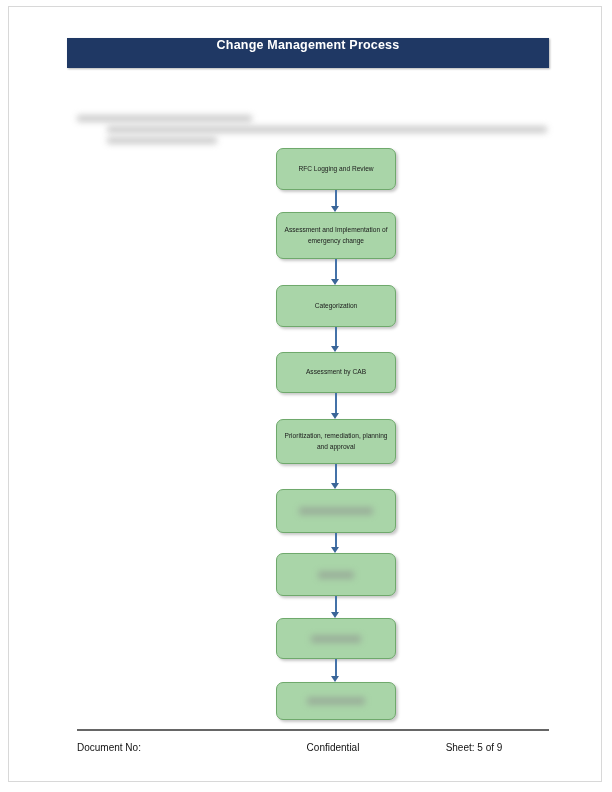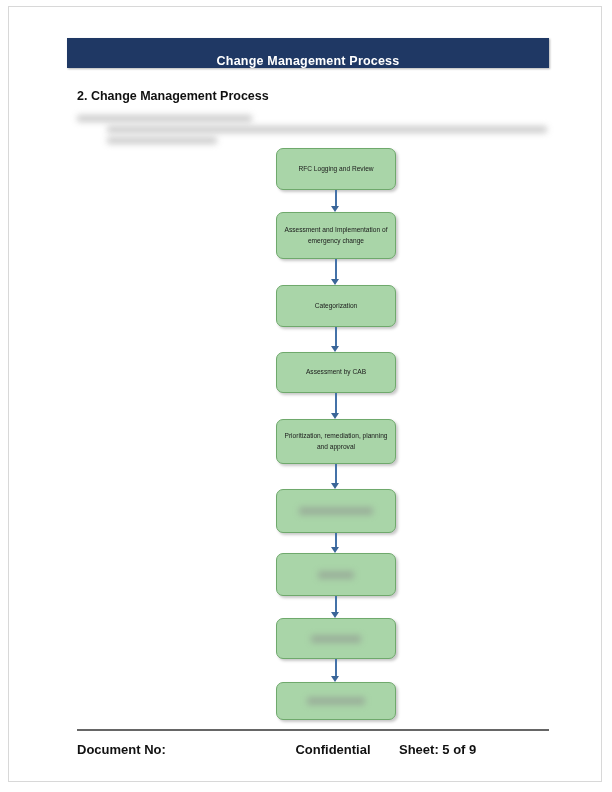--- a/index.html
+++ b/index.html
@@ -29,21 +29,21 @@
   
   .title-bar {
     position: absolute;
     left: 58px;
     top: 31px;
     width: 482px;
     height: 30px;
     background: #1F3864;
     box-shadow: 1px 1px 2px rgba(0,0,0,0.30);
     display: flex;
-    align-items: flex-end;
+    align-items: flex-start;
     justify-content: center;
   }
   .title-bar-text {
     color: #ffffff;
     font-size: 12.5px;
     font-weight: bold;
     letter-spacing: 0.2px;
   }
 
   
@@ -137,43 +137,42 @@
     top: 722px;
     width: 472px;
     height: 1.6px;
     background: #666666;
   }
   .footer {
     position: absolute;
     left: 68px;
     top: 727px;
     width: 472px;
-    font-size: 13px;
-    font-weight: bold;
+    font-size: 10px;
+    font-weight: normal;
     color: #111111;
   }
   .footer-row {
     display: flex;
     align-items: baseline;
     height: 14px;
   }
   .footer-left  { width: 190px; text-align: left; }
   .footer-mid   { flex: 1; text-align: center; margin-top: 8px; }
-  .footer-right { width: 150px; text-align: left; }
+  .footer-right { width: 150px; text-align: center; }
 </style>
 </head>
 <body>
 
 <div class="page">
 
   <div class="title-bar">
     <span class="title-bar-text">Change Management Process</span>
   </div>
 
-  <div class="section-heading">2. Change Management Process</div>
 
   <div class="body-paragraph">
     <div class="redacted-line rl-1"></div>
     <div class="redacted-line rl-2"></div>
     <div class="redacted-line rl-3"></div>
   </div>
 
   <div class="footer-rule"></div>
   <div class="footer">
     <div class="footer-row">

